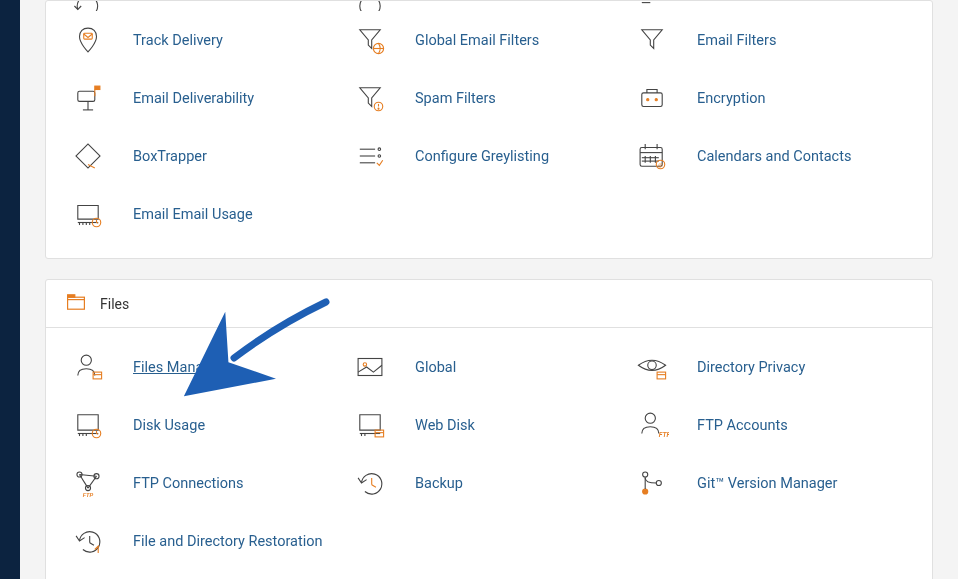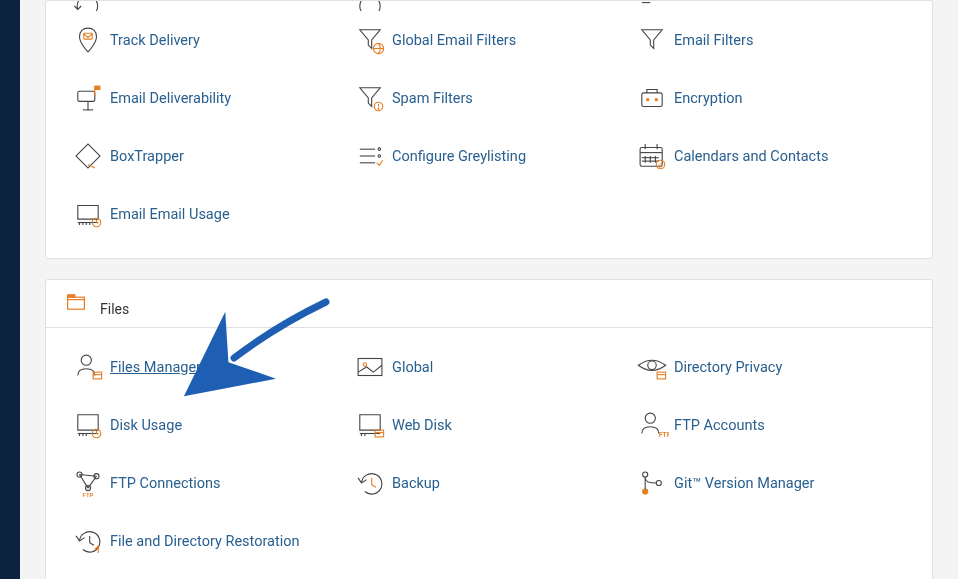--- a/index.html
+++ b/index.html
@@ -19,52 +19,53 @@
     padding: 0 25px 20px 25px;
   }
   .panel {
     background: #fff;
     border: 1px solid #e0e0e0;
     border-radius: 3px;
     margin-bottom: 20px;
   }
   .panel-header {
     display: flex;
-    align-items: flex-end;
+    align-items: center;
     padding: 10px 18px;
     border-bottom: 1px solid #e0e0e0;
     gap: 12px;
     font-size: 14px;
     color: #333;
   }
   .panel-header .hdr-icon svg {
     width: 24px; height: 24px;
   }
   .grid {
     display: grid;
     grid-template-columns: 1fr 1fr 1fr;
     column-gap: 0;
     row-gap: 0;
     padding: 10px 20px 15px 20px;
   }
   .item {
     display: flex;
     align-items: center;
-    gap: 2px;
+    gap: 25px;
     height: 58px;
     padding-left: 2px;
     cursor: pointer;
   }
   .item .icon {
     width: 40px;
     height: 40px;
     display: flex;
     align-items: center;
     justify-content: center;
     flex-shrink: 0;
+    font-style: italic;
   }
   .item .icon svg {
     width: 34px; height: 34px;
     stroke: #444;
     stroke-width: 1.3;
     fill: none;
   }
   .link {
     color: #285f8f;
     font-size: 14.5px;

